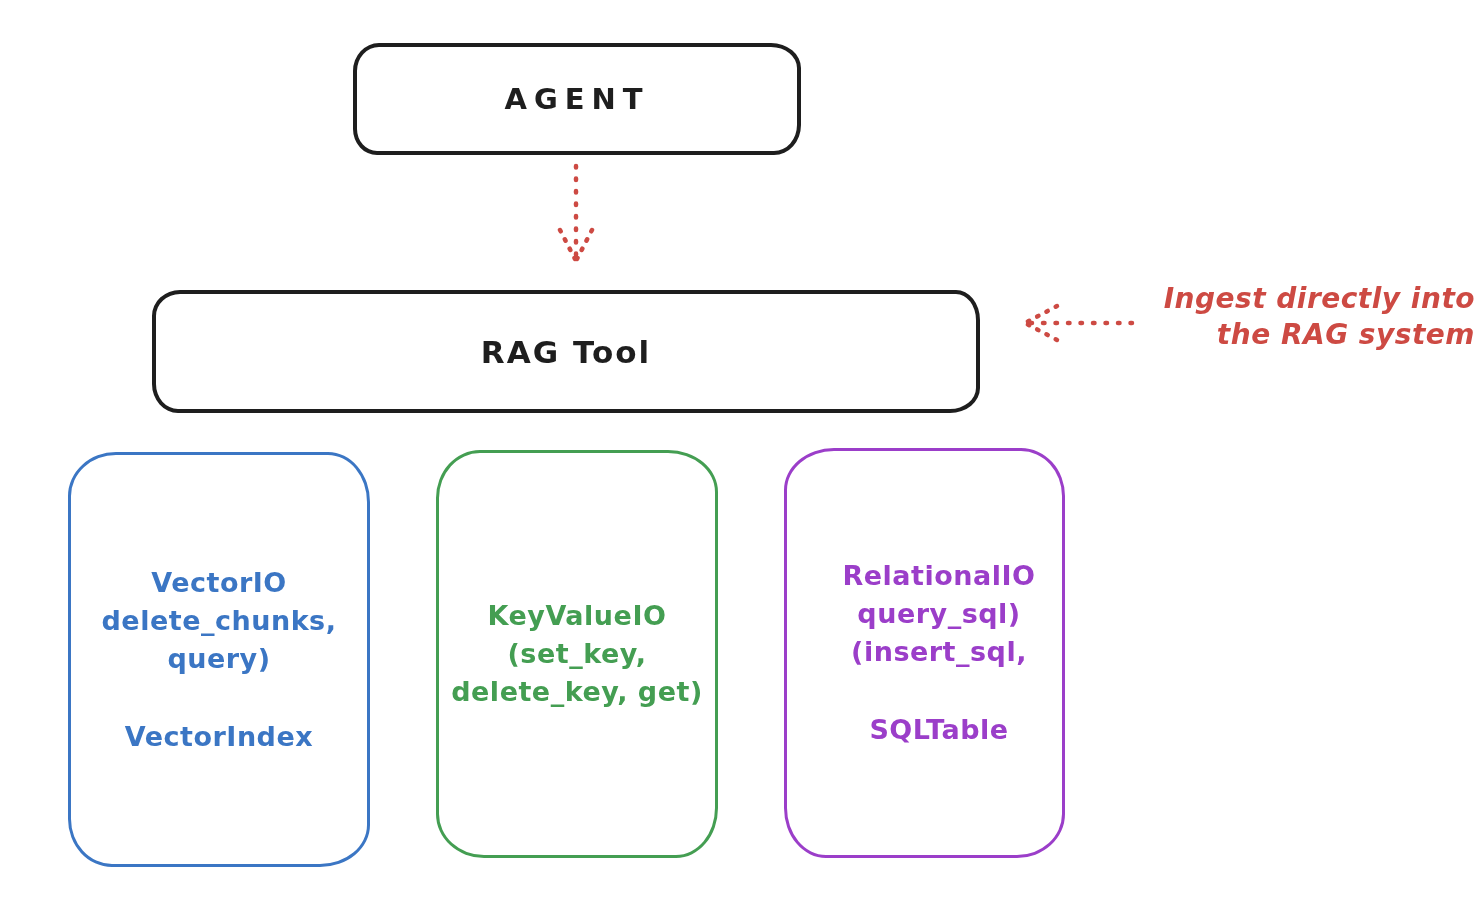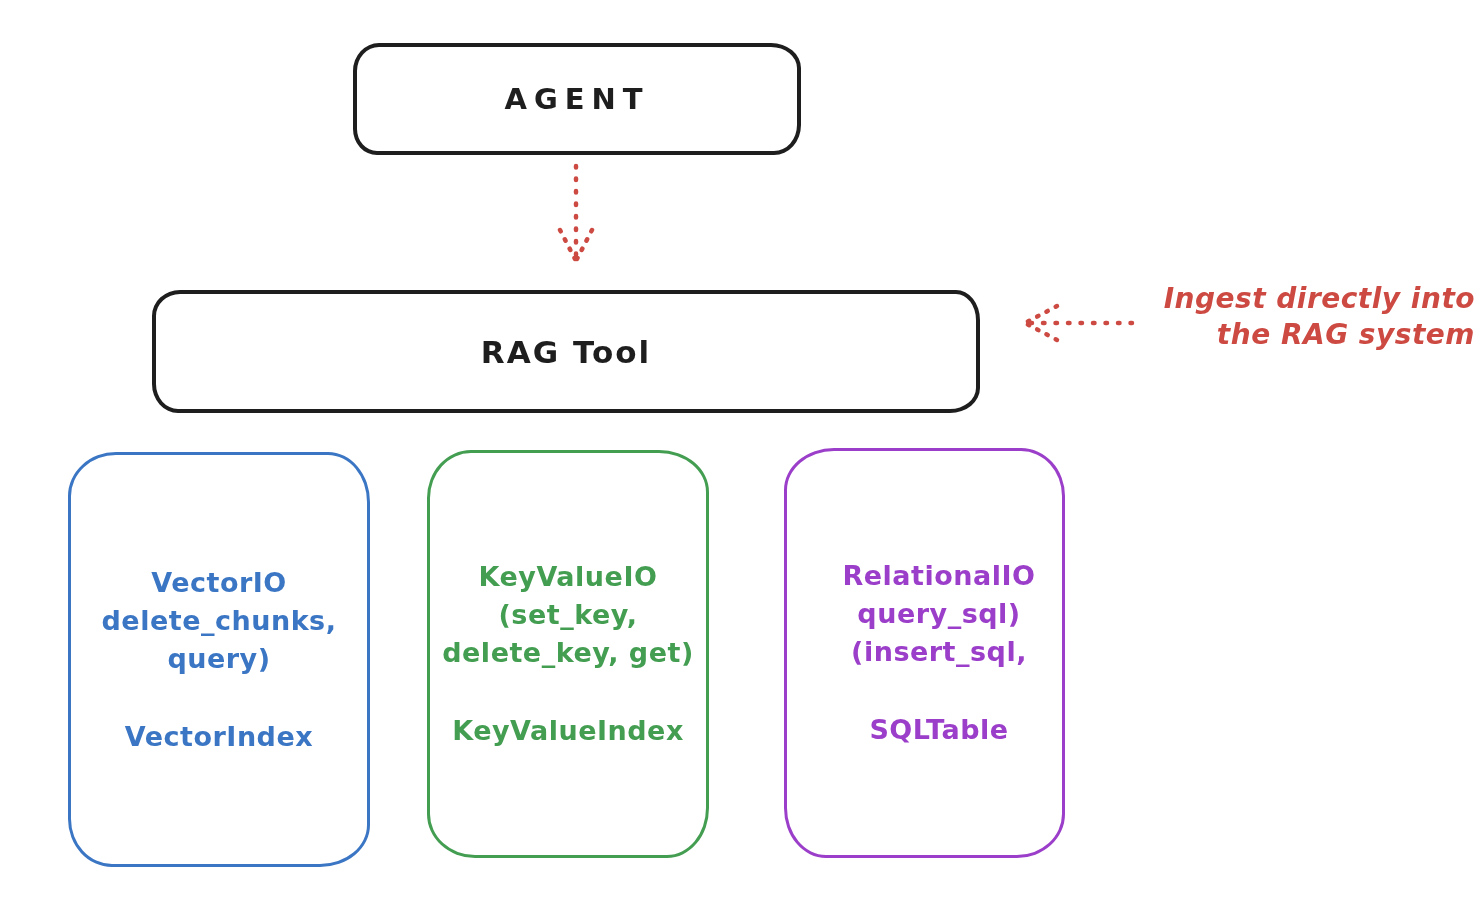--- a/index.html
+++ b/index.html
@@ -39,21 +39,21 @@
     font-size: 27px;
     font-weight: 600;
     line-height: 38px;
     letter-spacing: 0.5px;
   }
   .provider-vector {
     left: 68px; top: 452px; width: 302px; height: 415px;
     border-radius: 48px 42px 50px 44px / 44px 50px 42px 48px;
   }
   .provider-keyvalue {
-    left: 427px; top: 450px; width: 282px; height: 408px;
+    left: 436px; top: 450px; width: 282px; height: 408px;
     border-radius: 44px 50px 42px 48px / 48px 42px 50px 44px;
   }
   .provider-relational {
     left: 784px; top: 448px; width: 281px; height: 410px;
     border-radius: 50px 44px 48px 42px / 42px 48px 44px 50px;
     padding-left: 29px;
   }
   .provider .footer { margin-top: 40px; }
   .annotation {
     position: absolute;
@@ -88,21 +88,20 @@
     <div>VectorIO</div>
     <div>delete_chunks,</div>
     <div>query)</div>
     <div class="footer">VectorIndex</div>
   </div>
 
   <div class="sketch-box provider provider-keyvalue" style="color:#449e52;border-color:#449e52">
     <div>KeyValueIO</div>
     <div>(set_key,</div>
     <div>delete_key, get)</div>
-    <div class="footer">KeyValueIndex</div>
   </div>
 
   <div class="sketch-box provider provider-relational" style="color:#9b3ec9;border-color:#9b3ec9">
     <div>RelationalIO</div>
     <div>query_sql)</div>
     <div>(insert_sql,</div>
     <div class="footer">SQLTable</div>
   </div>
 
   <div class="annotation" style="color:#cd4a43">

